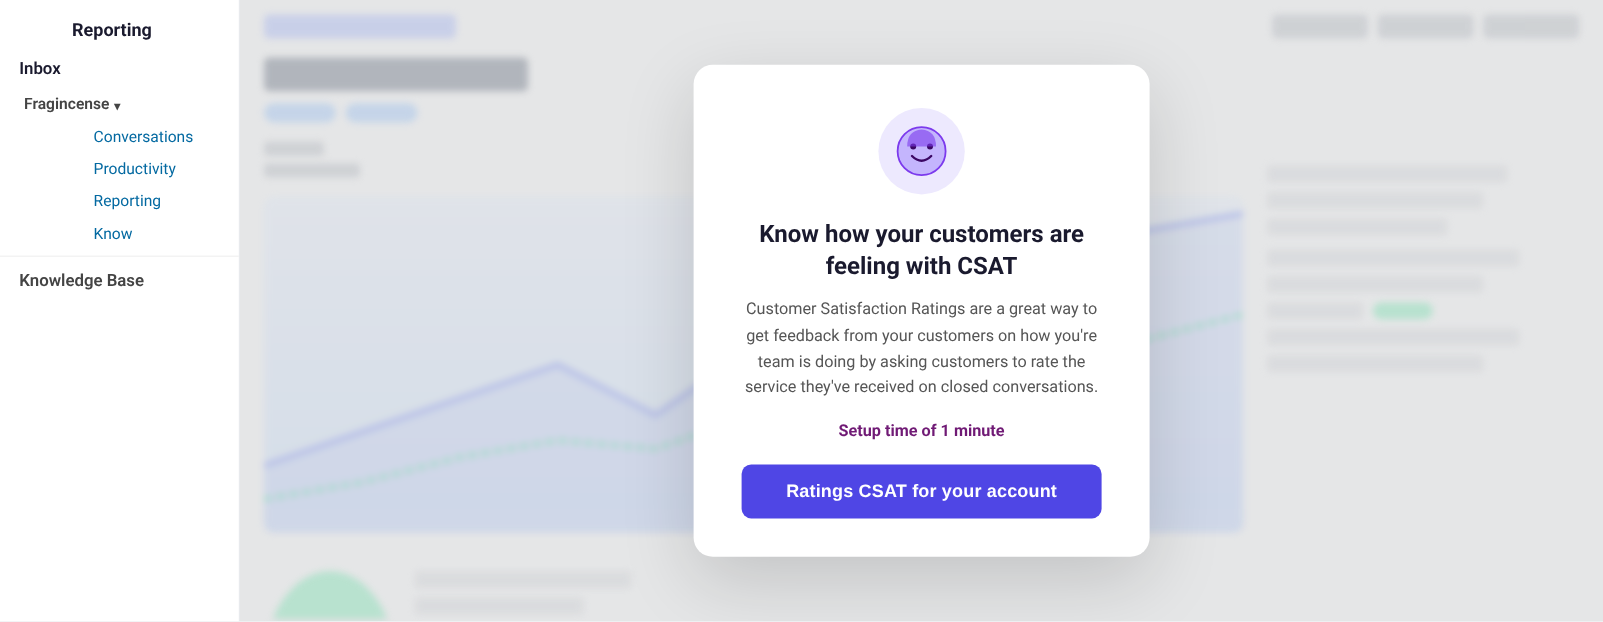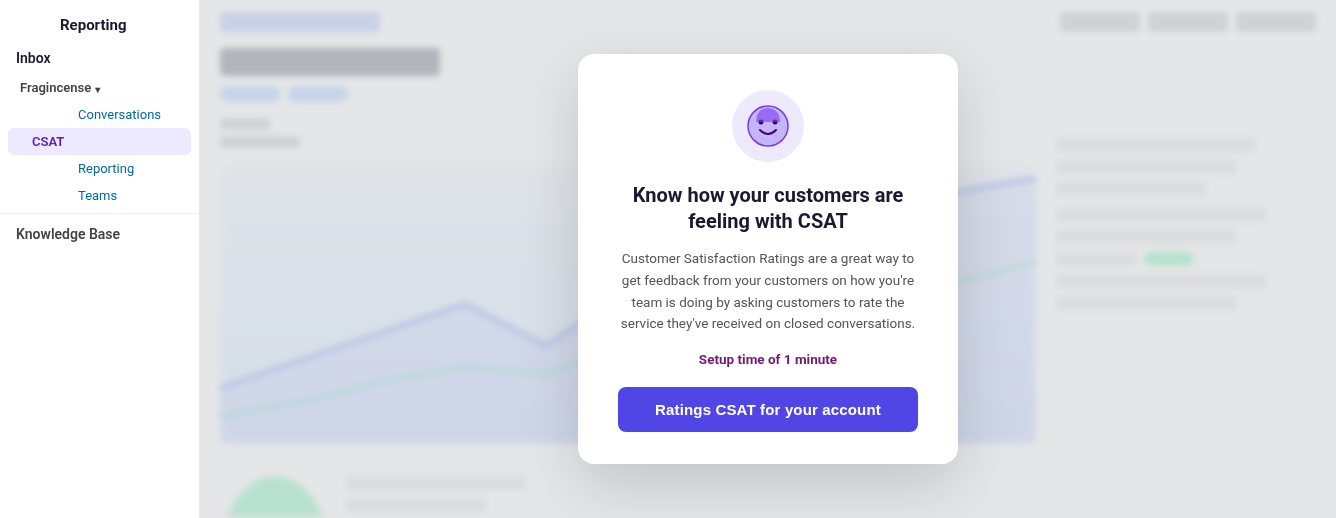--- a/index.html
+++ b/index.html
@@ -233,23 +233,23 @@
 
 <nav class="sidebar">
   <div class="sidebar-section-title">Reporting</div>
   <div class="sidebar-item-inbox">Inbox</div>
   <div class="sidebar-submenu-label">
     <span>Fragincense</span>
     <span class="chevron">▾</span>
   </div>
 
   <a class="sidebar-nav-item">Conversations</a>
-  <a class="sidebar-nav-item active">CSAT</a>
+  <a class="sidebar-nav-item">Productivity</a>
   <a class="sidebar-nav-item">Reporting</a>
-  <a class="sidebar-nav-item">Teams</a>
+  <a class="sidebar-nav-item">Know</a>
 
   <div class="sidebar-divider"></div>
   <div class="sidebar-top-item">Knowledge Base</div>
 </nav>
 
 <main class="main-content">
 
   <div class="bg-content" aria-hidden="true">
     <div class="bg-top-bar">
       <div class="bg-tab-placeholder"></div>

